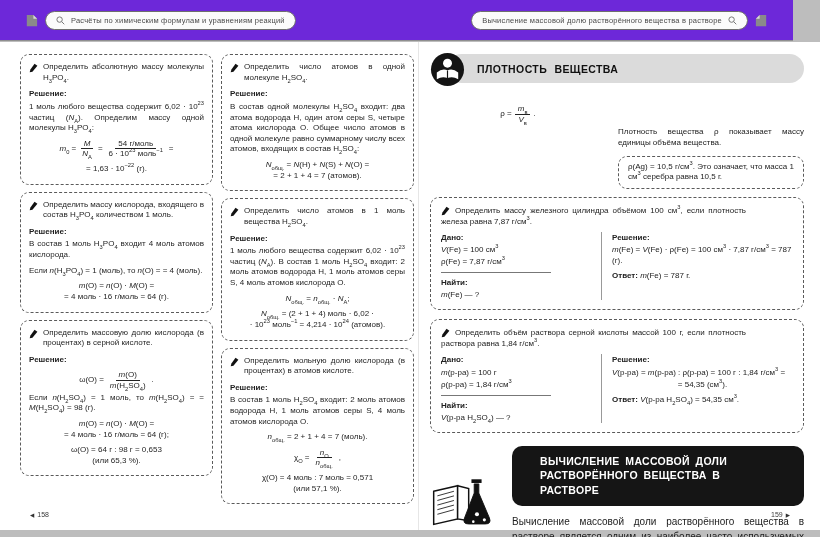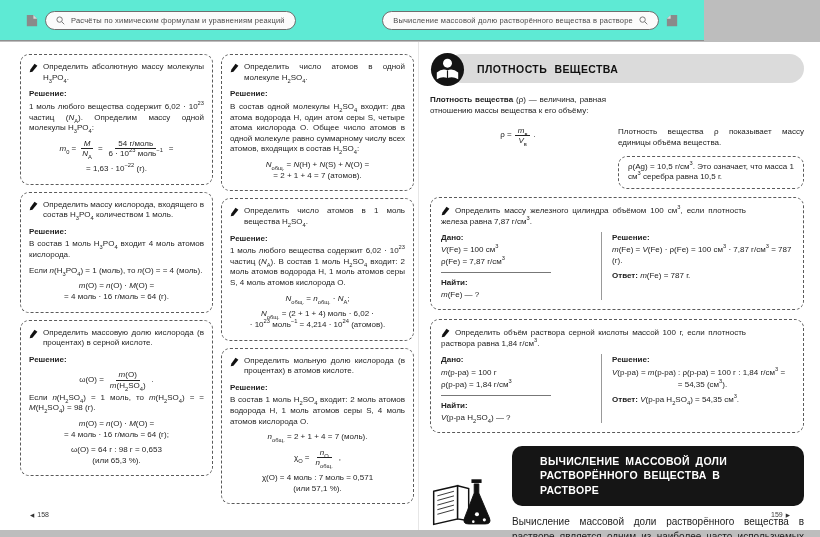--- a/index.html
+++ b/index.html
@@ -3,22 +3,22 @@
 <meta charset="utf-8">
 <style>
   * { margin:0; padding:0; box-sizing:border-box; }
   html,body { background:#b5b5b5; }
   #app {
     position:relative; width:820px; height:537px; margin:0 auto;
     background:#bdbdbd; font-family:"Liberation Sans", sans-serif; color:#222;
     overflow:hidden;
   }
   
-  .topbar { position:absolute; top:0; left:0; width:704px; height:41px;
-    background:#5eead4; border-bottom:1px solid #8f8f8f; }
+  .topbar { position:absolute; top:0; left:0; width:793px; height:41px;
+    background:#6d28d9; border-bottom:1px solid #8f8f8f; }
   .navgrp { position:absolute; top:11px; display:flex; align-items:center; gap:6px; }
   .navgrp.left { left:24px; }
   .navgrp.right { right:24px; }
   .pill { height:19px; border:1px solid #6e6e6e; border-radius:10px; background:#fbfbfb;
     display:flex; align-items:center; gap:6px; padding:0 10px;
     font-size:7.5px; color:#4a4a4a; letter-spacing:0.2px; white-space:nowrap; }
   .flip { width:15px; height:15px; }
   .flip.mirror { transform:scaleX(-1); }
   .mag { width:9px; height:9px; flex:none; }
   
@@ -234,21 +234,20 @@
           <path d="M7 21 q5.5-4.5 11-2.2 q5.5-2.3 11 2.2 v7 q-5.5-3.5-11-1.2 q-5.5-2.3-11 1.2 z" fill="#fff"></path>
           <line x1="18" y1="19" x2="18" y2="27" stroke="#141414" stroke-width="1.2"></line>
         </svg>
         <div class="bar">
           <span>ПЛОТНОСТЬ  ВЕЩЕСТВА</span>
         </div>
       </div>
 
       <div class="intro">
         <div class="lcol">
-          <div><b>Плотность вещества</b> (ρ) — величина, равная отношению массы вещества к его объёму:</div>
           <div class="frow" style="margin-top:9px;">
             <span>ρ&nbsp;=</span>
             <span class="frac">
               <span class="fn"><i>m</i><sub>в</sub></span>
               <span class="fd"><i>V</i><sub>в</sub></span>
             </span>
             <span>.</span>
           </div>
         </div>
         <div class="rcol">

